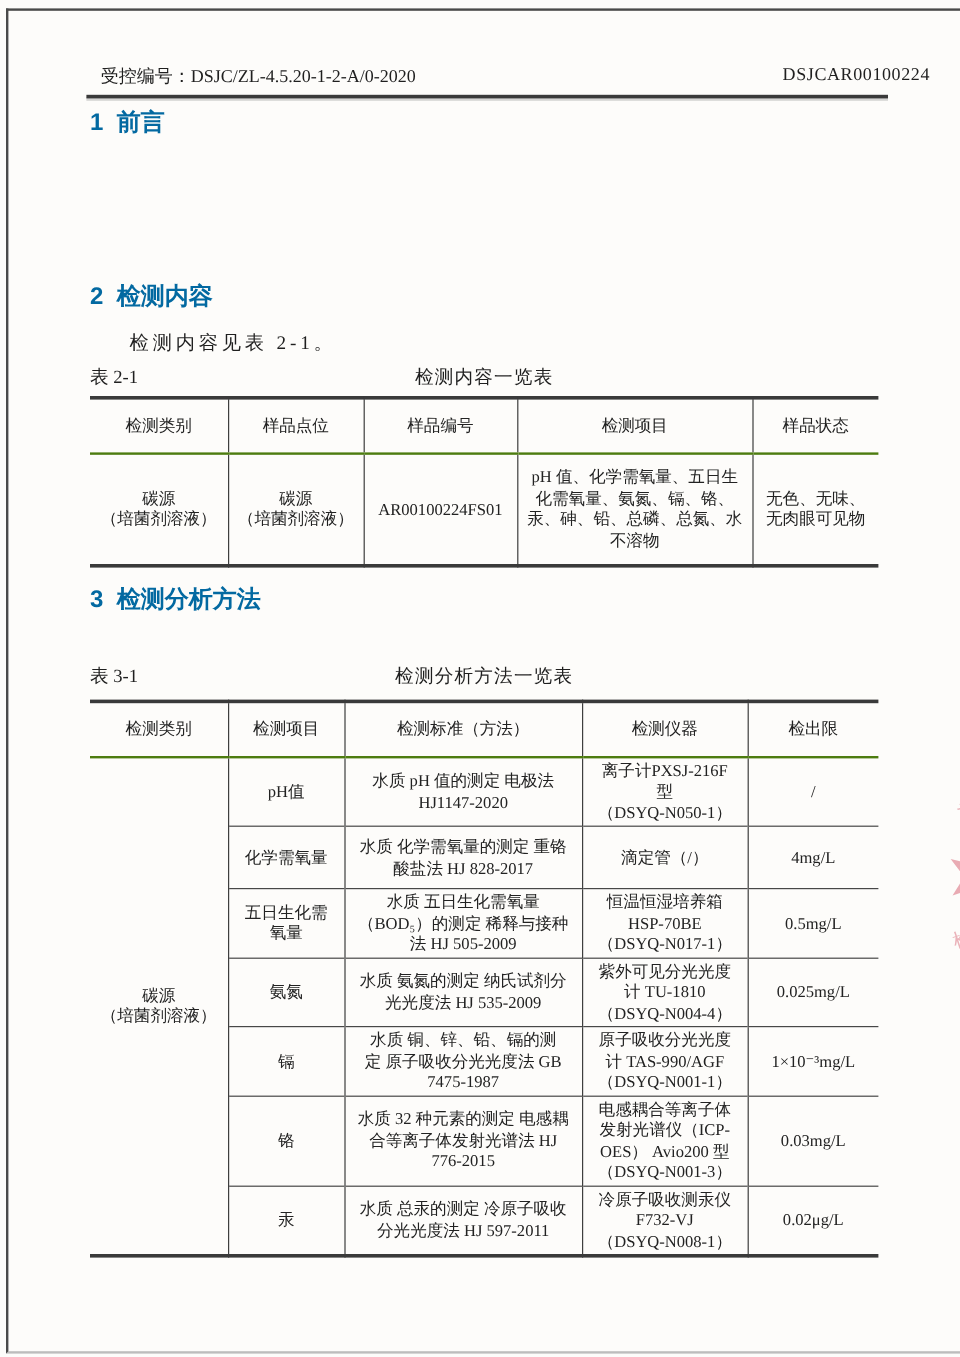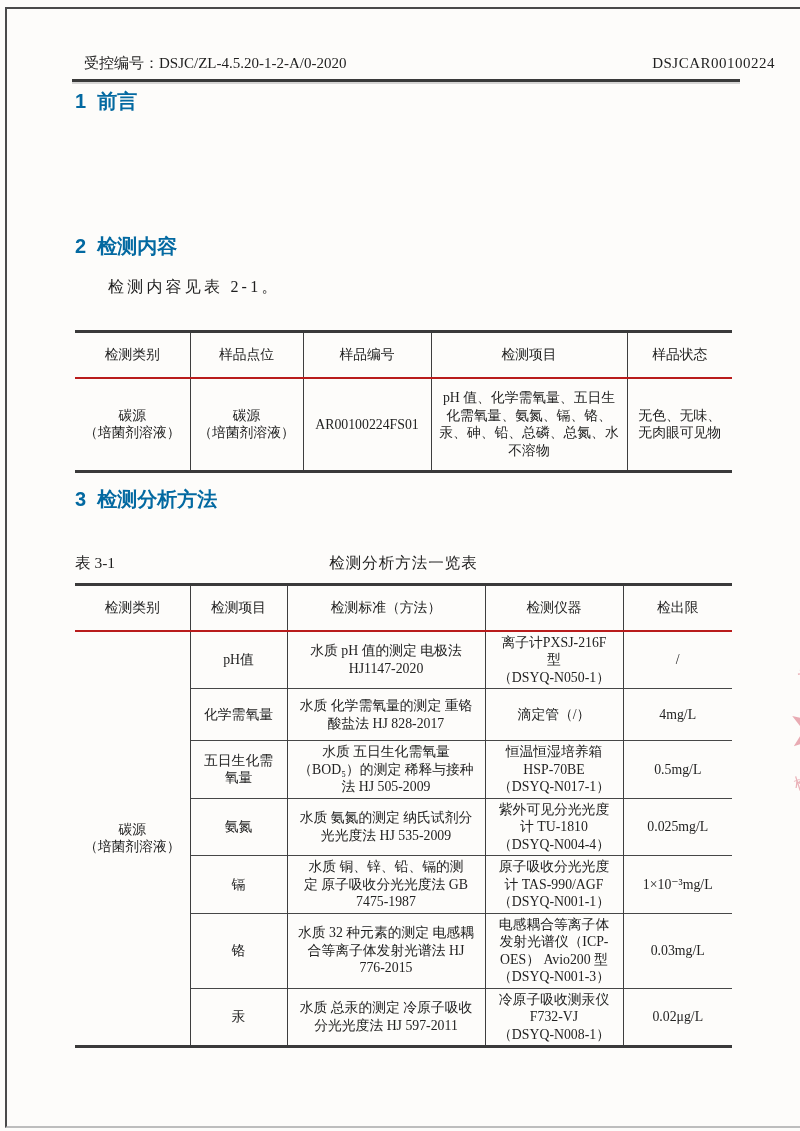--- a/index.html
+++ b/index.html
@@ -22,21 +22,21 @@
   .cap2{top:304px;} .cap3{top:553px;}
   .tbl-caption .lbl{position:absolute;left:0;top:0;white-space:pre;}
   .tbl-caption .ttl{position:absolute;left:50%;transform:translateX(-50%);top:0;letter-spacing:1px;white-space:pre;}
   table{border-collapse:collapse;table-layout:fixed;position:absolute;left:75px;width:657px;
         font-size:13.8px;color:#222;}
   th,td{text-align:center;vertical-align:middle;font-weight:normal;padding:2px 4px;
         line-height:17.5px;white-space:pre-line;overflow:hidden;}
   .t21{top:330px;border-top:3px solid #3a3a3a;border-bottom:3px solid #3a3a3a;}
   .t31{top:583px;border-top:3px solid #3a3a3a;border-bottom:3px solid #3a3a3a;}
   thead tr{height:46px;}
-  thead th{border-bottom:2px solid #b91c1c;}
+  thead th{border-bottom:2px solid #4d7c0f;}
   .t21 th:not(:last-child),.t21 td:not(:last-child),
   .t31 th:not(:last-child),.t31 td:not(:last-child){border-right:1.5px solid #3e3e3e;}
   .t21 tbody tr{height:94px;}
   .t31 tbody tr:nth-child(1){height:58px;}
   .t31 tbody tr:nth-child(2){height:52px;}
   .t31 tbody tr:nth-child(3){height:52px;}
   .t31 tbody tr:nth-child(4){height:54px;}
   .t31 tbody tr:nth-child(5){height:54px;}
   .t31 tbody tr:nth-child(6){height:72px;}
   .t31 tbody tr:nth-child(7){height:54px;}
@@ -54,20 +54,24 @@
 
   <div class="ctrl-line"><span>受控编号：</span><span>DSJC/ZL-4.5.20-1-2-A/0-2020</span></div>
   <div class="report-no">DSJCAR00100224</div>
   <div class="header-rule"></div>
 
   <h1 class="sec-title t1">1  前言</h1>
 
   <h1 class="sec-title t2">2  检测内容</h1>
   <p class="body-para p2">检测内容见表 2-1。</p>
 
+  <div class="tbl-caption cap2">
+    <span class="lbl">表 2-1</span>
+    <span class="ttl">检测内容一览表</span>
+  </div>
 
   <table class="t21">
     <colgroup>
       <col style="width:115px">
         <col style="width:113px">
         <col style="width:128px">
         <col style="width:196px">
         <col style="width:105px">
     </colgroup>
     <thead>

